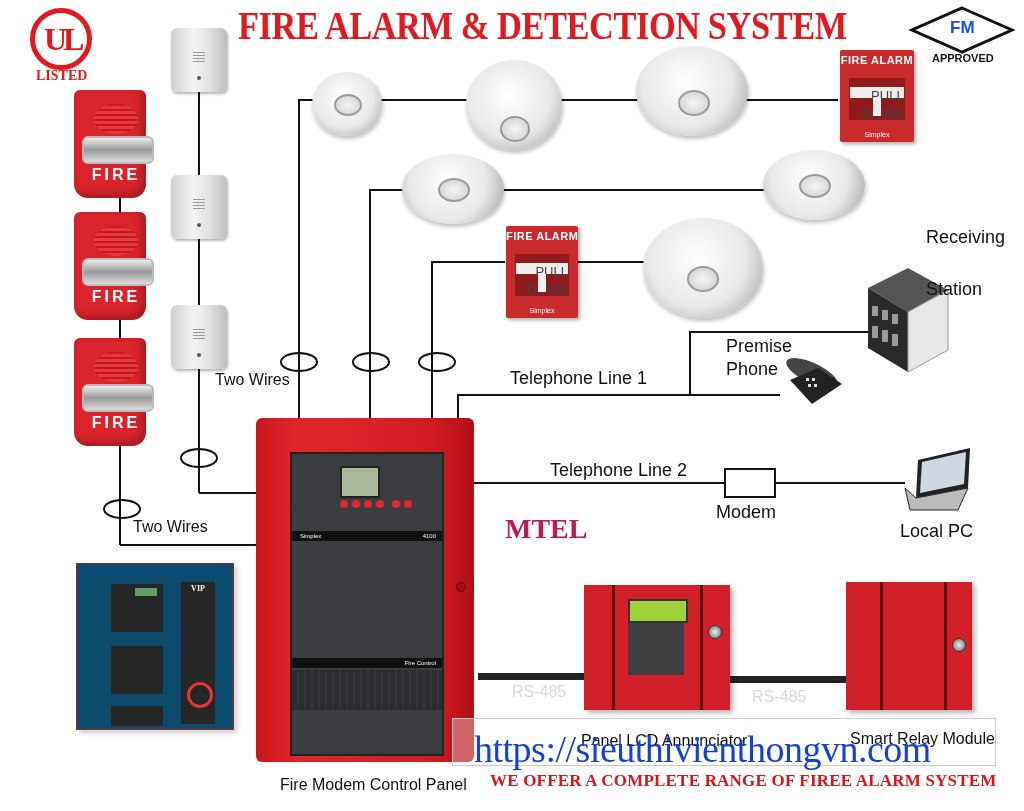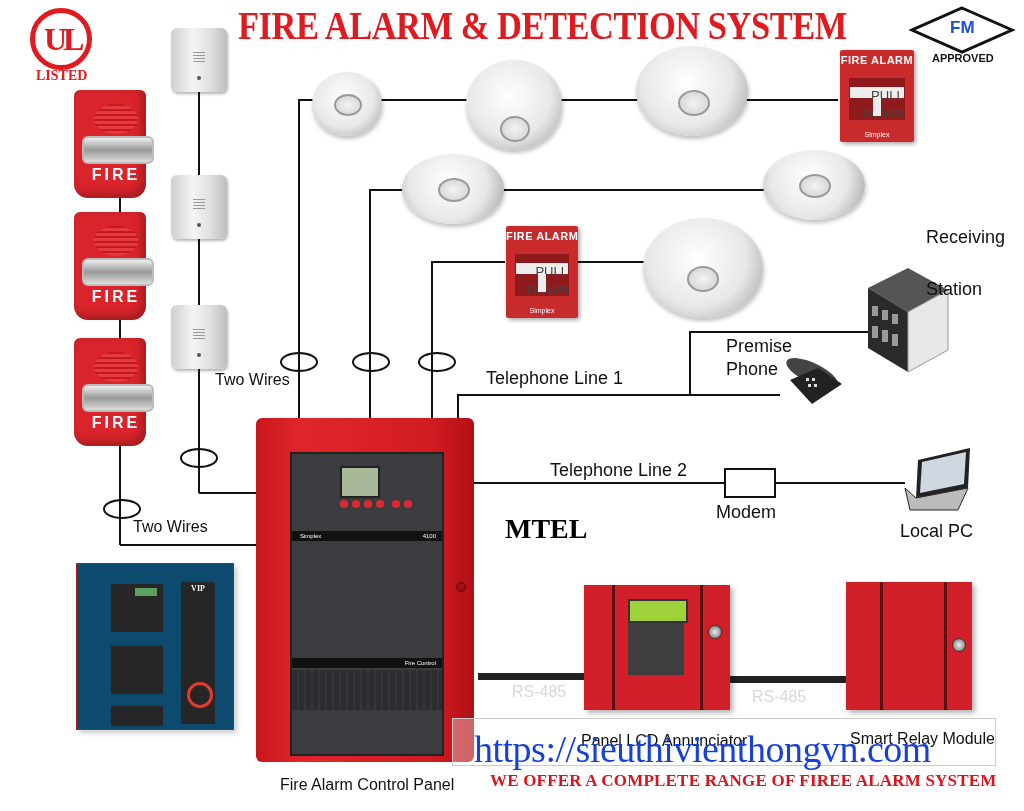--- a/index.html
+++ b/index.html
@@ -2,21 +2,21 @@
 <html><head>
 <meta charset="utf-8">
 <style>
   html,body{margin:0;padding:0;background:#fff;}
   body{width:1024px;height:811px;position:relative;overflow:hidden;font-family:"Liberation Sans",sans-serif;}
   .abs{position:absolute;}
   svg.wires{position:absolute;left:0;top:0;width:1024px;height:811px;}
   .title{left:238px;top:2px;font-family:"Liberation Serif",serif;font-weight:bold;color:#e01a1f;font-size:40px;letter-spacing:-0.5px;transform:scaleX(0.86);transform-origin:left top;white-space:nowrap;}
   .lbl{font-family:"Liberation Sans",sans-serif;color:#111;font-size:18px;white-space:nowrap;}
   .lbl-sm{font-size:16px;}
-  .mtel{left:505px;top:513px;font-family:"Liberation Serif",serif;font-weight:bold;color:#000000;font-size:28px;}
+  .mtel{left:505px;top:513px;font-family:"Liberation Serif",serif;font-weight:bold;color:#be185d;font-size:28px;}
   
   .ul{left:30px;top:8px;width:62px;height:62px;border:5px solid #e01a1f;border-radius:50%;box-sizing:border-box;}
   .ul span{position:absolute;left:9px;top:8px;font-family:"Liberation Serif",serif;font-weight:bold;font-size:32px;color:#e01a1f;letter-spacing:-4px;}
   .ul-listed{left:36px;top:68px;font-family:"Liberation Serif",serif;font-weight:bold;color:#e01a1f;font-size:14px;}
   .fm-text{left:950px;top:18px;font-weight:bold;font-size:17px;color:#1d4ed8;}
   .fm-approved{left:932px;top:52px;font-weight:bold;font-size:11px;color:#111;}
   
   .strobe{width:72px;height:108px;background:#d8242a;border-radius:6px 6px 14px 14px;box-shadow:inset -4px -4px 8px rgba(0,0,0,0.25);}
   .strobe .grill{position:absolute;left:20px;top:14px;width:44px;height:30px;background:repeating-linear-gradient(#c01a20 0 2px,#e63a3f 2px 5px);border-radius:50%;}
   .strobe .lens{position:absolute;left:8px;top:46px;width:68px;height:24px;background:linear-gradient(#eee,#999 50%,#ddd);border:2px solid #bbb;border-radius:6px;}
@@ -203,21 +203,21 @@
 <div class="abs pull" style="left:506px;top:226px;width:72px;height:92px;">
   <div class="ptitle">FIRE ALARM</div>
   <div class="well"></div>
   <div class="pd">PULL DOWN</div>
   <div class="stem"></div>
   <div class="brand">Simplex</div>
 </div>
 
 <div class="abs lbl lbl-sm" style="left:215px;top:371px;">Two Wires</div>
 <div class="abs lbl lbl-sm" style="left:133px;top:518px;">Two Wires</div>
-<div class="abs lbl" style="left:486px;top:368px;">Telephone Line 1</div>
+<div class="abs lbl" style="left:510px;top:368px;">Telephone Line 1</div>
 <div class="abs lbl" style="left:550px;top:460px;">Telephone Line 2</div>
 <div class="abs lbl" style="left:926px;top:227px;">Receiving</div>
 <div class="abs lbl" style="left:926px;top:250px;margin-top:29px;">Station</div>
 <div class="abs lbl" style="left:726px;top:336px;">Premise</div>
 <div class="abs lbl" style="left:726px;top:359px;">Phone</div>
 <div class="abs lbl" style="left:716px;top:502px;">Modem</div>
 <div class="abs lbl" style="left:900px;top:521px;">Local PC</div>
 <div class="abs mtel">MTEL</div>
 
 <div class="abs facp">
@@ -228,21 +228,21 @@
     <div class="redbtn" style="left:72px;top:46px;"></div>
     <div class="redbtn" style="left:84px;top:46px;"></div>
     <div class="redbtn" style="left:100px;top:46px;"></div>
     <div class="redbtn" style="left:112px;top:46px;"></div>
     <div class="simplex"><span>Simplex</span><span style="float:right;padding-right:6px;">4100</span></div>
     <div class="fc">Fire Control</div>
     <div class="vent"></div>
   </div>
   <div class="key"></div>
 </div>
-<div class="abs lbl lbl-sm" style="left:280px;top:776px;">Fire Alarm Control Panel</div>
+<div class="abs lbl lbl-sm" style="left:280px;top:776px;">Fire Modem Control Panel</div>
 
 <div class="abs vip">
   <div class="blk" style="left:34px;top:20px;width:52px;height:48px;"></div>
   <div class="blk" style="left:58px;top:24px;width:22px;height:8px;background:#5fa060;"></div>
   <div class="blk" style="left:34px;top:82px;width:52px;height:48px;"></div>
   <div class="blk" style="left:34px;top:142px;width:52px;height:20px;"></div>
   <div class="blk" style="left:104px;top:18px;width:34px;height:142px;"></div>
   <div class="abs" style="left:104px;top:20px;width:34px;text-align:center;color:#fff;font-family:'Liberation Serif',serif;font-size:8px;font-weight:bold;">VIP</div>
   <div class="abs" style="left:110px;top:118px;width:20px;height:20px;border-radius:50%;border:3px solid #e03a2e;"></div>
 </div>

